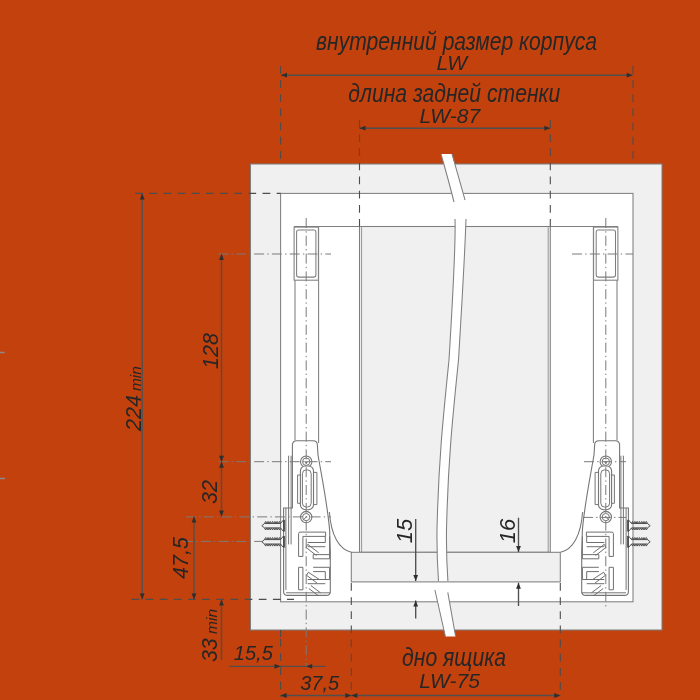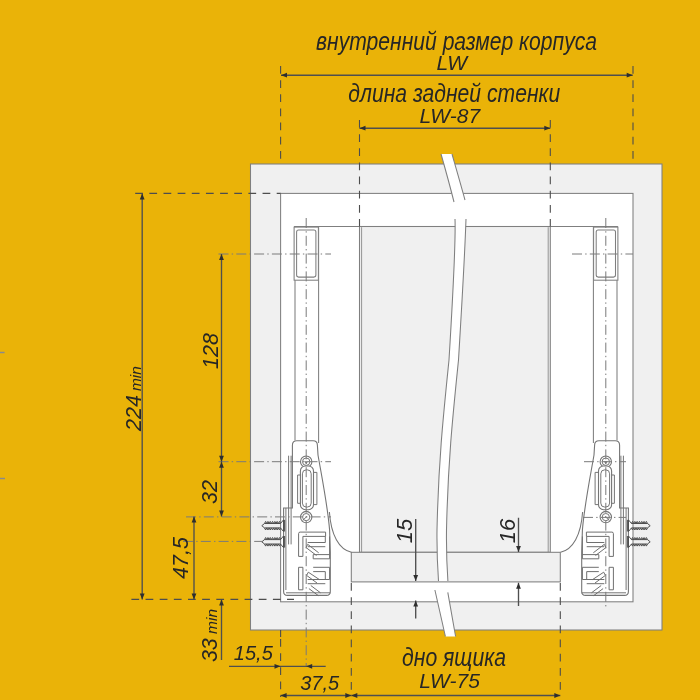--- a/index.html
+++ b/index.html
@@ -1,16 +1,16 @@
 <!DOCTYPE html>
 <html><head>
 <meta charset="utf-8">
 <style>
   html,body{margin:0;padding:0;background:#fff;}
-  #page{width:700px;height:700px;position:relative;background:#eab308;overflow:hidden;}
+  #page{width:700px;height:700px;position:relative;background:#c2410c;overflow:hidden;}
   svg{position:absolute;top:0;left:0;}
   text{font-family:"Liberation Sans",sans-serif;font-style:italic;fill:#262626;}
 </style>
 </head>
 <body>
 <div id="page">
 <svg width="700" height="700" viewBox="0 0 700 700">
 
   <g stroke="#7f7f7f" stroke-width="1.05" fill="none">
     <rect x="250.5" y="164" width="411.5" height="466" fill="#f0f0f0"></rect>

